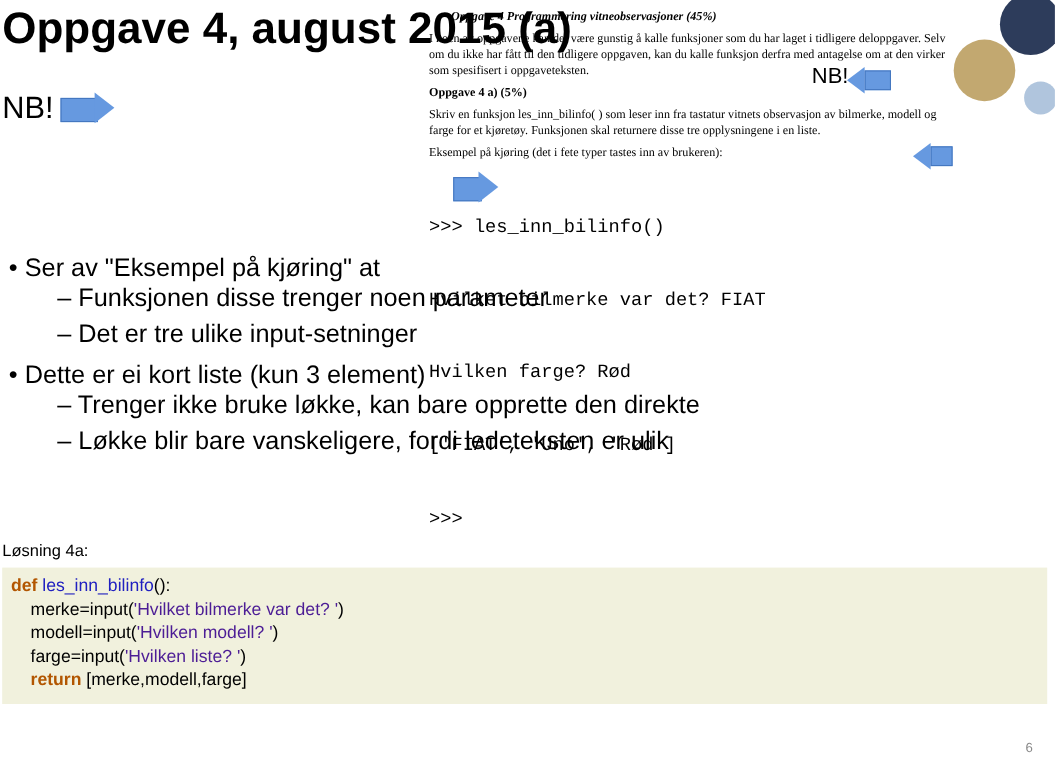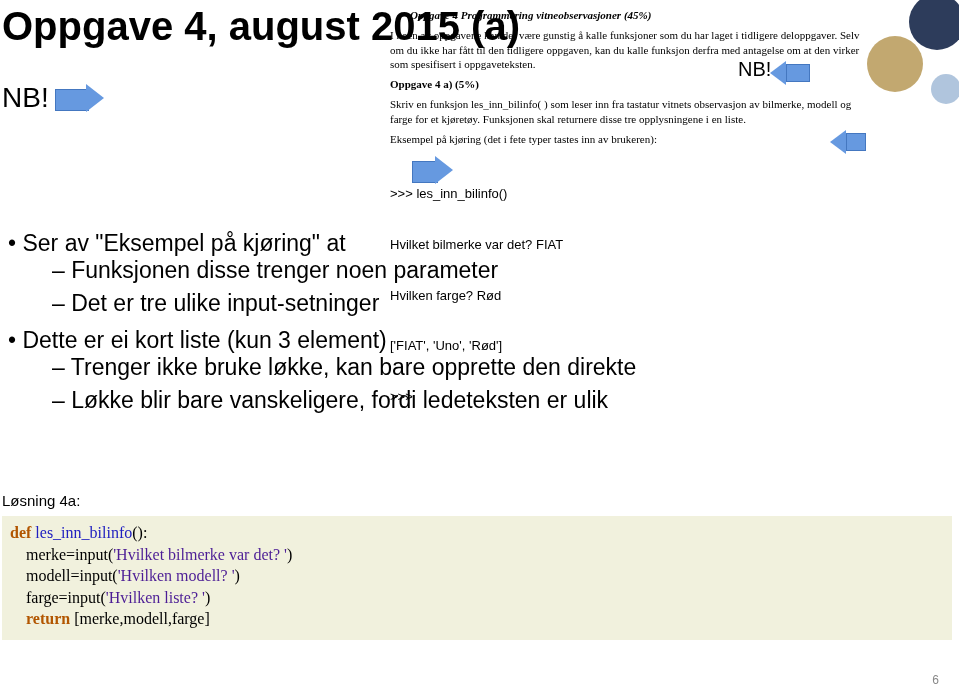--- a/index.html
+++ b/index.html
@@ -25,21 +25,21 @@
 
   
   .panel {
     position: absolute; left: 390px; top: 8px; width: 480px;
     font-family: "Times New Roman", serif; font-size: 11px; line-height: 1.3;
     color: #000;
   }
   .panel .ptitle { font-weight: 700; font-style: italic; margin-bottom: 6px; margin-left: 20px; }
   .panel p { margin: 0 0 6px 0; }
   .panel .subtitle { font-weight: 700; }
-  .panel .code { font-family: Liberation Sans, sans-serif; font-size: 13px; white-space: pre; }
+  .panel .code { font-family: Liberation Mono, monospace; font-size: 17px; white-space: pre; }
 
   
   .arrow-left { position: absolute; }
   .arrow-left .shaft { position:absolute; background:#6699e0; border:1px solid #4477c0; height: 20px; }
   .arrow-left .head { position:absolute; width:0; height:0; border-top:14px solid transparent; border-bottom:14px solid transparent; border-left:18px solid #6699e0; }
 
   #arrow-nb-left { left: 55px; top: 84px; width: 50px; height: 28px; }
   #arrow-nb-left .shaft { left:0; top:5px; width:32px; }
   #arrow-nb-left .head  { left:31px; top:0; }
 
@@ -66,21 +66,21 @@
   .bullets > ul > li::before { content:"• "; }
   .bullets .sub { margin-left: 44px; }
   .bullets .sub li::before { content:"– "; }
   .bullets .sub li { margin-bottom: 6px; }
 
   
   .sol-label { position:absolute; left: 2px; top: 492px; font-weight:400; font-size: 15px; }
   .solution {
     position:absolute; left: 2px; top: 516px; width: 950px;
     background:#f1f1dd; padding: 6px 8px 10px 8px;
-    font-family: Liberation Serif, serif; font-size: 16px; line-height: 1.35;
+    font-family: Liberation Sans, sans-serif; font-size: 16px; line-height: 1.35;
     color:#000; box-sizing:border-box;
   }
   .kw { color:#b25600; font-weight:700; }
   .fname { color:#2020c0; }
   .str { color:#4c1d95; }
 </style>
 </head>
 <body>
 
 <div class="decor circ1"></div>

